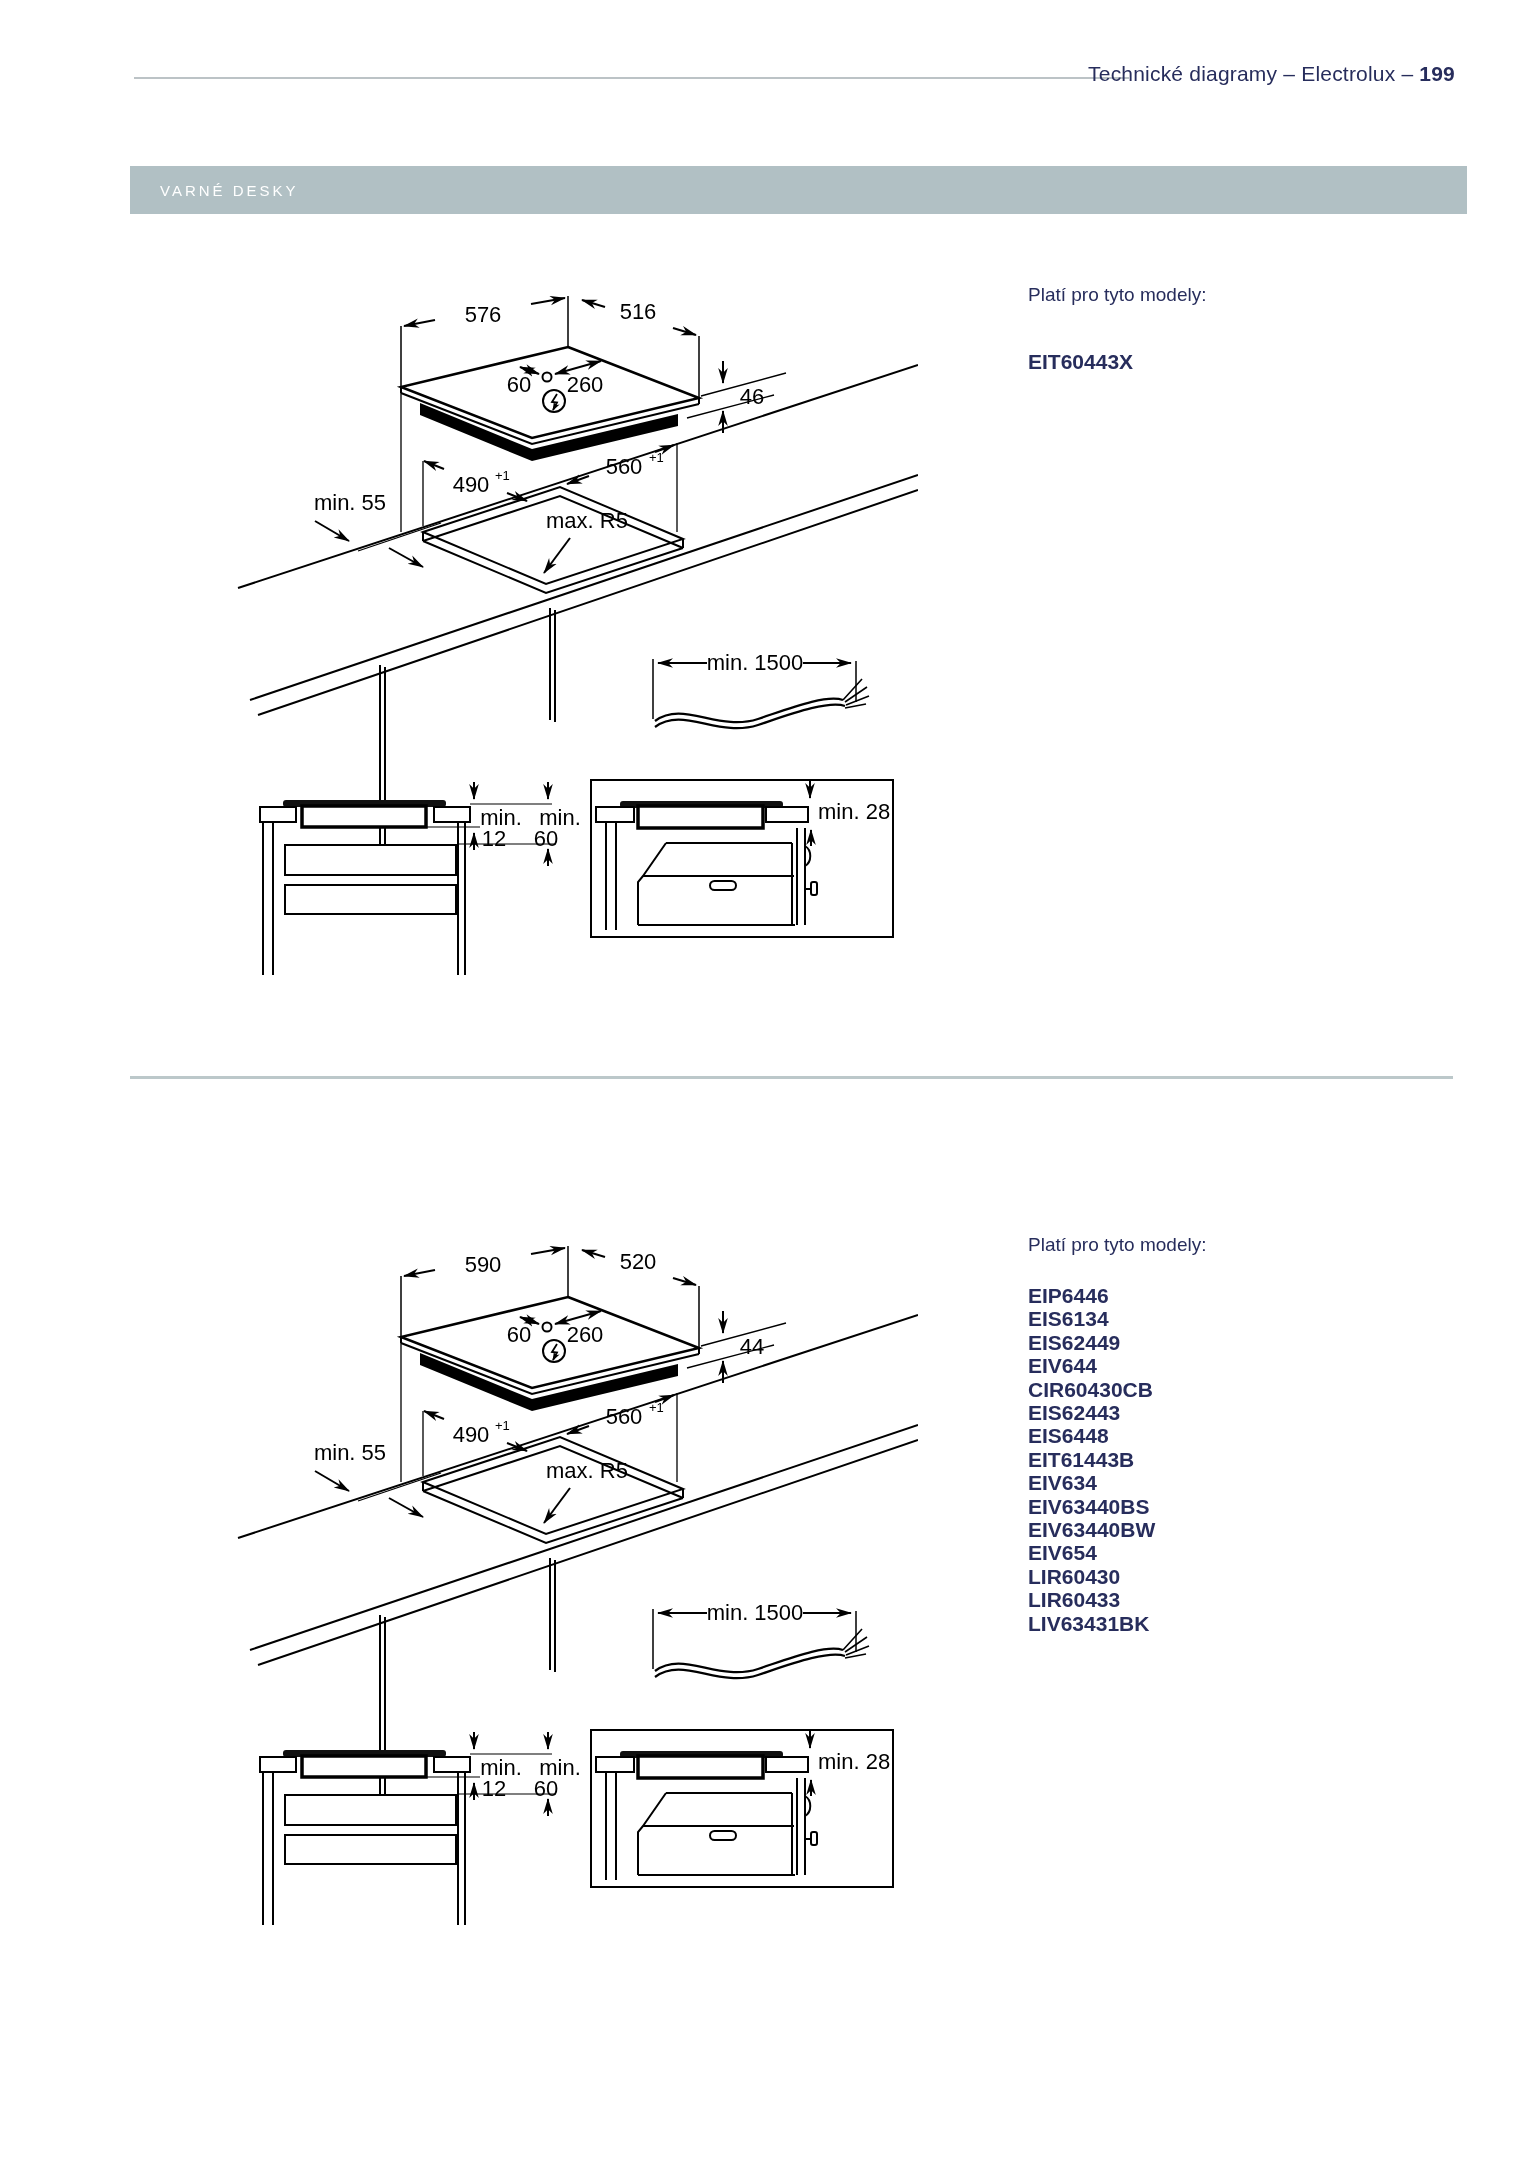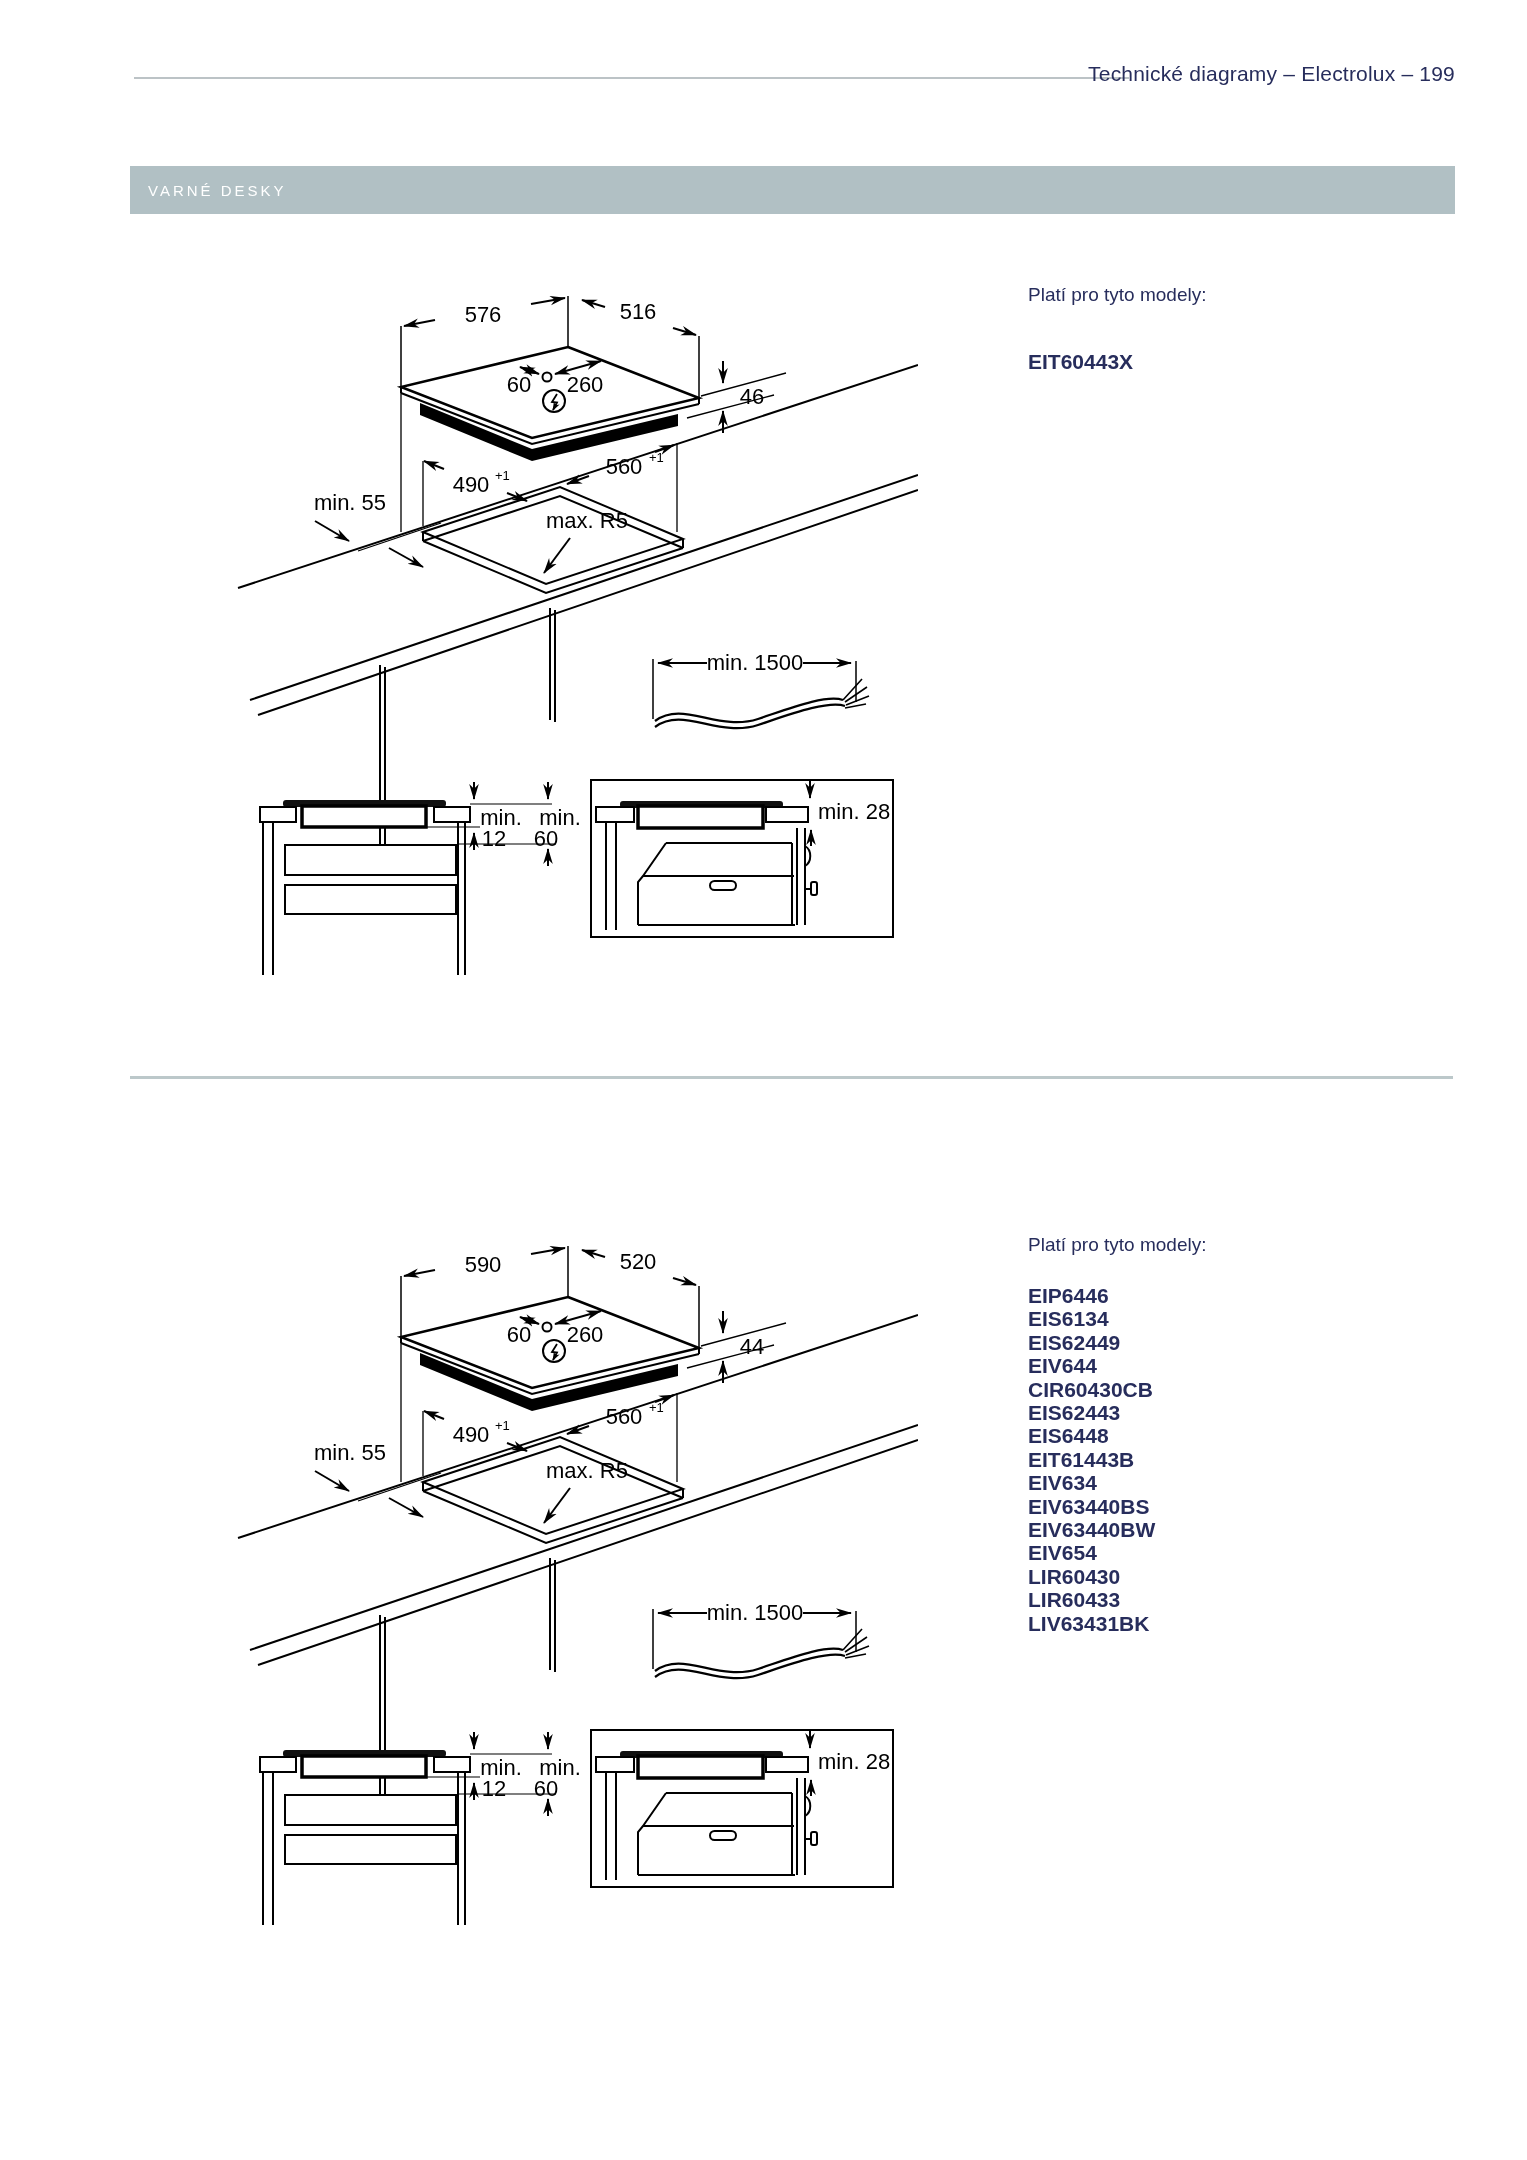--- a/index.html
+++ b/index.html
@@ -1,20 +1,20 @@
 <!DOCTYPE html>
 <html><head>
 <meta charset="utf-8">
 <style>
   html,body{margin:0;padding:0;background:#fff;}
   body{width:1527px;height:2160px;position:relative;font-family:"Liberation Sans",sans-serif;color:#272d5c;}
   .page-header{position:absolute;top:62px;right:72px;font-size:21px;letter-spacing:.2px;white-space:nowrap;}
-  .page-header b{font-weight:normal;}
+  .page-header b{font-weight:bold;}
   .header-rule{position:absolute;left:134px;top:77px;width:995px;height:2px;background:#bcc3c6;}
-  .banner{position:absolute;left:130px;top:166px;width:1325px;height:48px;background:#b1c0c4;}
+  .banner{position:absolute;left:130px;top:166px;width:1325px;height:48px;background:#b1c0c4;padding-left:12px;}
   .banner span{display:block;padding-left:18px;line-height:49px;color:#ffffff;font-size:15px;letter-spacing:3px;}
   .separator{position:absolute;left:130px;top:1076px;width:1323px;height:3px;background:#bcc8ca;}
   .diagram{position:absolute;left:178px;width:740px;height:710px;}
   #diagram-1{top:270px;}
   #diagram-2{top:1220px;}
   .models-col{position:absolute;left:1028px;width:420px;}
   #models-col-1{top:284px;}
   #models-col-2{top:1234px;}
   .applies{font-size:19px;margin:0 0 28px 0;}
   #models-col-1 .model-list{margin-top:44px;}

